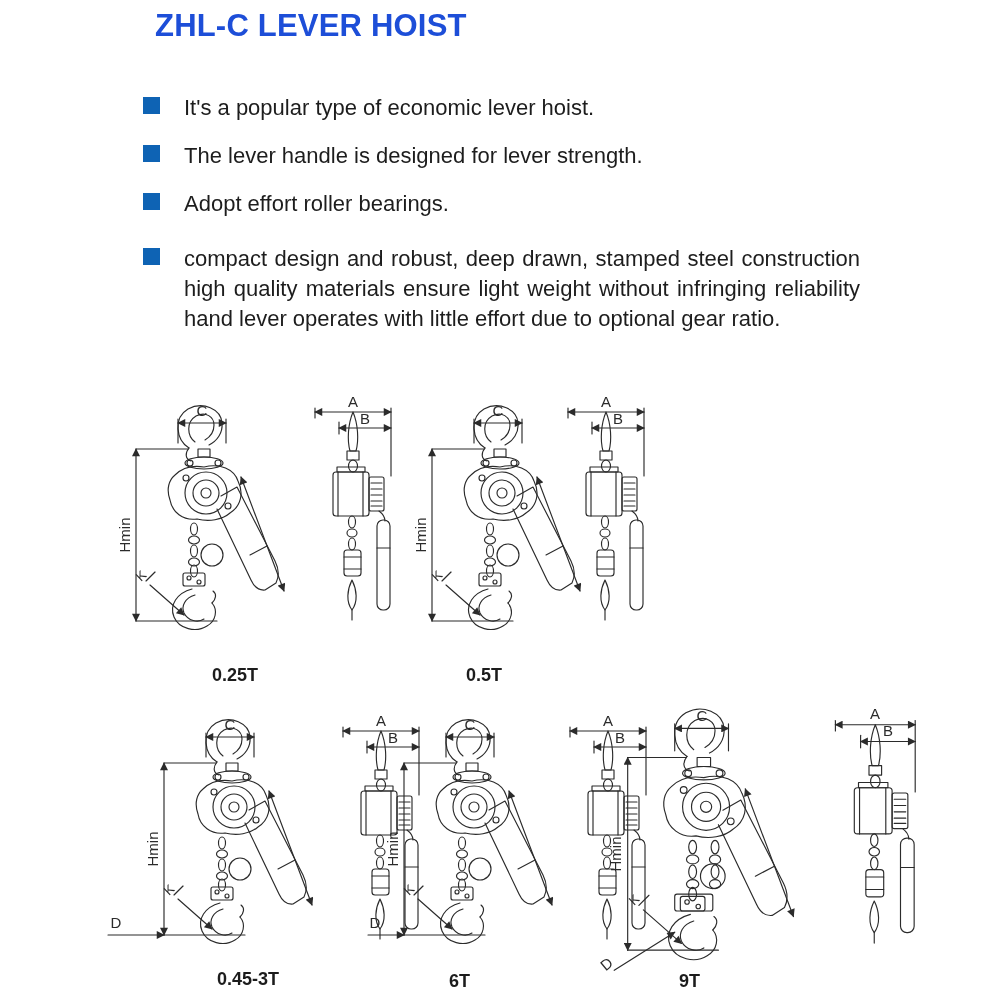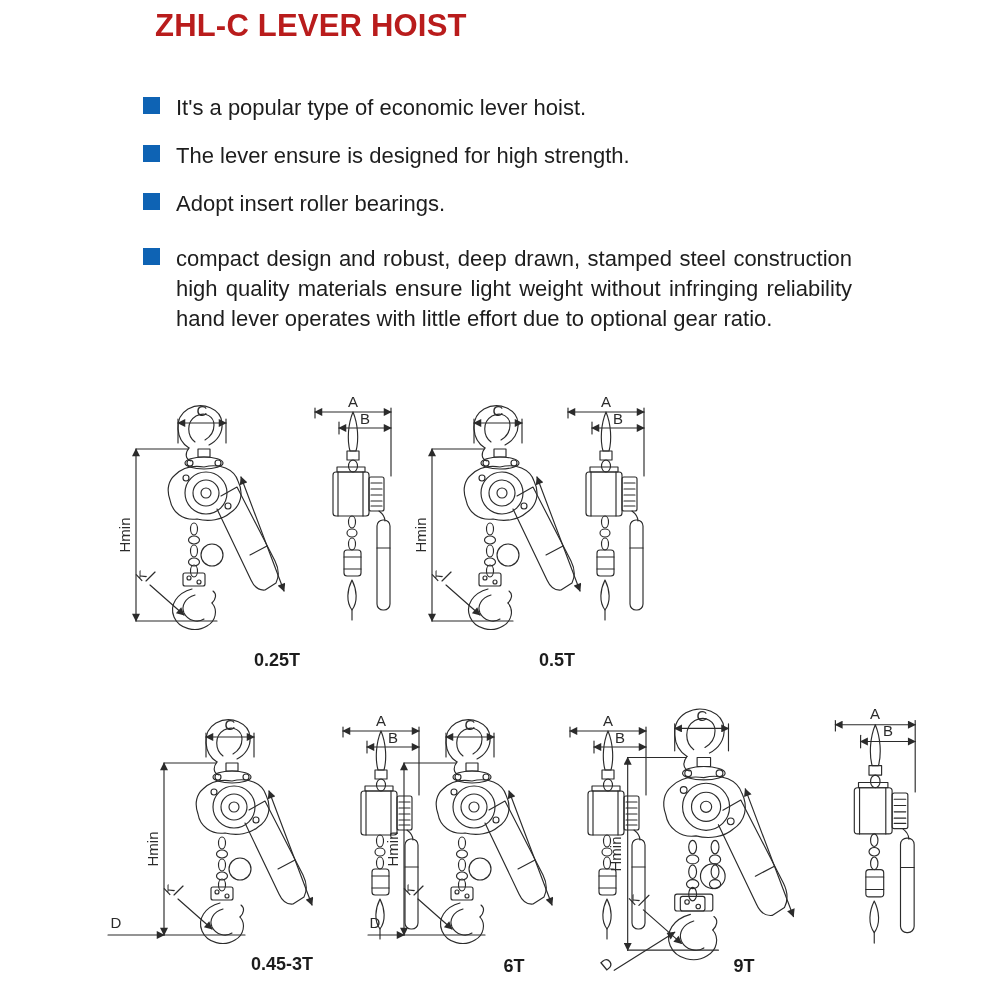--- a/index.html
+++ b/index.html
@@ -3,35 +3,35 @@
 <meta charset="utf-8">
 <style>
   html,body{margin:0;padding:0;}
   body{
     width:1000px;height:1000px;position:relative;overflow:hidden;
     background:#ffffff;color:#1d1d1d;
     font-family:"Liberation Sans",sans-serif;
   }
   .title{
     position:absolute;left:155px;top:8px;
-    font-size:31px;font-weight:bold;color:#b91c1c;letter-spacing:.2px;
+    font-size:31px;font-weight:bold;color:#1d4ed8;letter-spacing:.2px;
   }
-  .feature{position:absolute;left:143px;display:flex;gap:16px;}
+  .feature{position:absolute;left:143px;display:flex;gap:24px;}
   .sq{width:17px;height:17px;background:#0e63b4;flex:none;margin-top:4px;}
   .ftext{font-size:22px;line-height:30px;width:676px;}
   .f1{top:93px}.f2{top:141px}.f3{top:189px}.f4{top:244px}
   .f4 .ftext{text-align:justify;}
   .fig{position:absolute;}
   .art, .art *{stroke:#2b2b2b;stroke-width:1.15;fill:none;
     stroke-linecap:round;stroke-linejoin:round;vector-effect:non-scaling-stroke;}
   svg text{font-family:"Liberation Sans",sans-serif;font-size:15px;fill:#2b2b2b;
     stroke:none;text-anchor:middle;}
   svg text.k{font-size:13px;}
-  .cap{position:absolute;width:130px;text-align:center;
-    font-size:18px;font-weight:bold;color:#1c1c1c;}
+  .cap{position:absolute;width:130px;text-align:left;
+    font-size:18px;font-weight:bold;color:#1c1c1c;margin-top:15px;}
 </style>
 </head>
 <body>
 
 <svg width="0" height="0" style="position:absolute" aria-hidden="true">
   <defs>
     <marker id="arr" viewBox="0 0 10 10" refX="9" refY="5" markerWidth="8.5" markerHeight="7" orient="auto-start-reverse">
       <path d="M0,0 L10,5 L0,10 z" fill="#2b2b2b" stroke="none"></path>
     </marker>
 
@@ -120,25 +120,25 @@
 </svg>
 
 <div class="title">ZHL-C LEVER HOIST</div>
 
 <div class="feature f1">
   <div class="sq"></div>
   <div class="ftext">It's a popular type of economic lever hoist.</div>
 </div>
 <div class="feature f2">
   <div class="sq"></div>
-  <div class="ftext">The lever ensure is designed for high strength.</div>
+  <div class="ftext">The lever handle is designed for lever strength.</div>
 </div>
 <div class="feature f3">
   <div class="sq"></div>
-  <div class="ftext">Adopt insert roller bearings.</div>
+  <div class="ftext">Adopt effort roller bearings.</div>
 </div>
 <div class="feature f4">
   <div class="sq"></div>
   <div class="ftext">compact design and robust, deep drawn, stamped steel construction high quality materials ensure light weight without infringing reliability hand lever operates with little effort due to optional gear ratio.</div>
 </div>
 
 <svg class="fig" style="left:112px;top:388px" width="300" height="252" viewBox="0 0 300 252">
   <use href="#gFront" x="10" y="15"></use>
   <use href="#gSide" x="195" y="10"></use>
   <text x="90" y="28">C</text>
@@ -151,21 +151,21 @@
 
 <svg class="fig" style="left:400px;top:388px" width="300" height="252" viewBox="0 0 300 252">
   <use href="#gFront" x="18" y="15"></use>
   <use href="#gSide" x="160" y="10"></use>
   <text x="98" y="28">C</text>
   <text transform="translate(26,147) rotate(-90)">Hmin</text>
   <text class="k" transform="translate(40,191) rotate(-44)">K</text>
   <text x="206" y="19">A</text>
   <text x="218" y="36">B</text>
 </svg>
-<div class="cap" style="left:492px;top:650px">0.5T</div>
+<div class="cap" style="left:466px;top:650px">0.5T</div>
 
 <svg class="fig" style="left:100px;top:702px" width="330" height="262" viewBox="0 0 330 262">
   <use href="#gFront" x="50" y="15"></use>
   <use href="#gSide" x="235" y="15"></use>
   <g class="art">
       <path d="M8,233 H64" marker-end="url(#arr)"></path>
     </g>
   <text x="16" y="226">D</text>
   <text x="130" y="28">C</text>
   <text transform="translate(58,147) rotate(-90)">Hmin</text>

